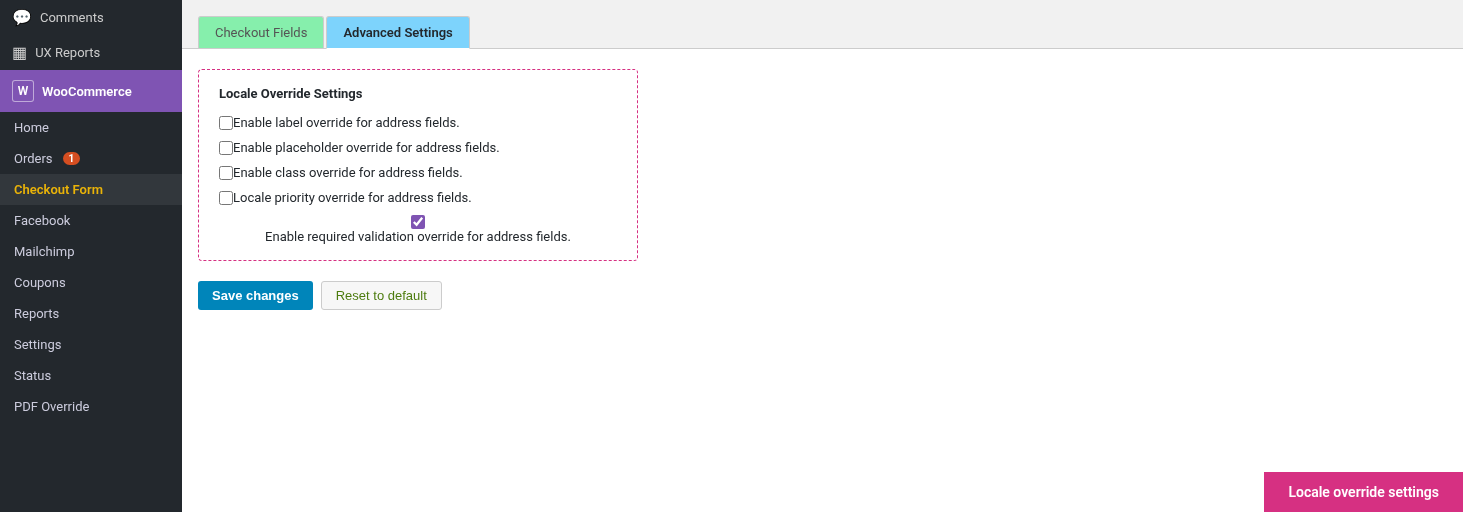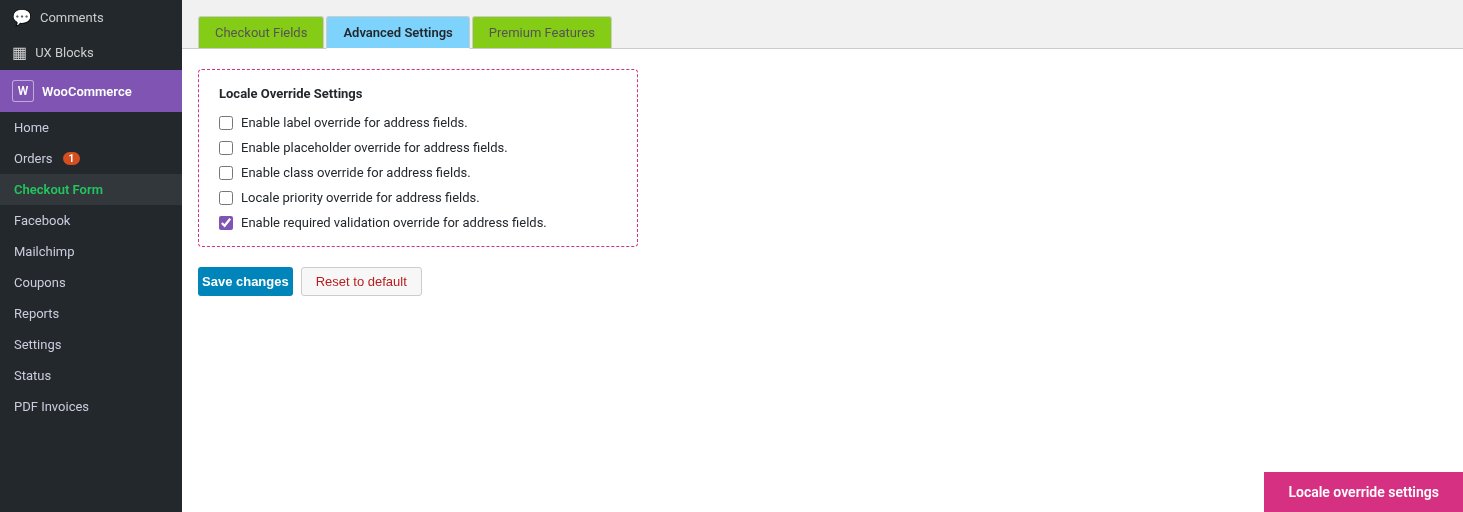--- a/index.html
+++ b/index.html
@@ -58,21 +58,21 @@
     .sidebar-nav-item {
       padding: 8px 14px;
       color: #ccd;
       cursor: pointer;
       font-size: 13px;
       display: flex;
       align-items: center;
       gap: 6px;
       text-decoration: none;
     }
-    .sidebar-nav-item.active { background: #32373c; color: #22c55e; font-weight: 600; }
+    .sidebar-nav-item.active { background: #32373c; color: #eab308; font-weight: 600; }
 
     .badge {
       background: #d54e21;
       color: #fff;
       border-radius: 10px;
       font-size: 10px;
       padding: 1px 6px;
       font-weight: 700;
       margin-left: 4px;
     }
@@ -91,21 +91,21 @@
       display: flex;
       background: #f1f1f1;
       border-bottom: 1px solid #ccc;
       padding: 16px 16px 0 16px;
       gap: 2px;
     }
     .tab {
       padding: 8px 16px;
       border: 1px solid #ccc;
       border-bottom: none;
-      background: #84cc16;
+      background: #86efac;
       color: #555;
       cursor: pointer;
       font-size: 13px;
       border-radius: 3px 3px 0 0;
       text-decoration: none;
     }
     .tab.active {
       background: #7dd3fc;
       border-color: #ccc;
       border-bottom: 1px solid #fff;
@@ -134,53 +134,52 @@
     }
     .settings-box-title {
       font-size: 13px;
       font-weight: 700;
       color: #23282d;
       margin-bottom: 14px;
     }
     .checkbox-row {
       display: flex;
       align-items: center;
-      gap: 8px;
       margin-bottom: 10px;
       font-size: 13px;
       color: #23282d;
     }
-    .checkbox-row:last-child { margin-bottom: 0; }
+    .checkbox-row:last-child { margin-bottom: 0; flex-direction: column; }
     .checkbox-row input[type="checkbox"] {
       width: 14px;
       height: 14px;
       cursor: pointer;
       accent-color: #7f54b3;
     }
 
     
     .buttons-row {
       display: flex;
       gap: 8px;
       margin-top: 20px;
       align-items: center;
     }
     .btn-save {
       background: #0085ba;
       color: #fff;
       border: none;
-      padding: 7px 4px;
+      padding: 7px 14px;
       border-radius: 3px;
       cursor: pointer;
       font-size: 13px;
       font-weight: 600;
     }
     .btn-reset {
       background: #f7f7f7;
-      color: #b91c1c;
+      color: #4d7c0f;
       border: 1px solid #ccc;
       padding: 6px 14px;
       border-radius: 3px;
       cursor: pointer;
       font-size: 13px;
     }
 
     
     .bottom-tooltip {
       position: fixed;
@@ -197,47 +196,46 @@
 </head>
 <body>
 
 <div id="sidebar">
   <div class="sidebar-top-item">
     <span class="icon-char">💬</span>
     <span>Comments</span>
   </div>
   <div class="sidebar-top-item">
     <span class="icon-char">▦</span>
-    <span>UX Blocks</span>
+    <span>UX Reports</span>
   </div>
   <div class="sidebar-woo">
     <span class="woo-icon">W</span>
     <span>WooCommerce</span>
   </div>
   <nav class="sidebar-nav">
 
   <div class="sidebar-nav-item">Home</div>
       <div class="sidebar-nav-item">Orders<span class="badge">1</span></div>
       <div class="sidebar-nav-item active">Checkout Form</div>
       <div class="sidebar-nav-item">Facebook</div>
       <div class="sidebar-nav-item">Mailchimp</div>
       <div class="sidebar-nav-item">Coupons</div>
       <div class="sidebar-nav-item">Reports</div>
       <div class="sidebar-nav-item">Settings</div>
       <div class="sidebar-nav-item">Status</div>
-      <div class="sidebar-nav-item">PDF Invoices</div>
+      <div class="sidebar-nav-item">PDF Override</div>
     </nav>
 </div>
 
 <div id="main">
 
   <div class="tabs-bar">
   <a class="tab" href="#">Checkout Fields</a>
       <a class="tab active" href="#">Advanced Settings</a>
-      <a class="tab" href="#">Premium Features</a>
     </div>
 
   <div class="content-area">
     <div class="settings-box">
       <div class="settings-box-title">Locale Override Settings</div>
 
     <div class="checkbox-row">
           <input type="checkbox" style="">
           <span>Enable label override for address fields.</span>
         </div>

